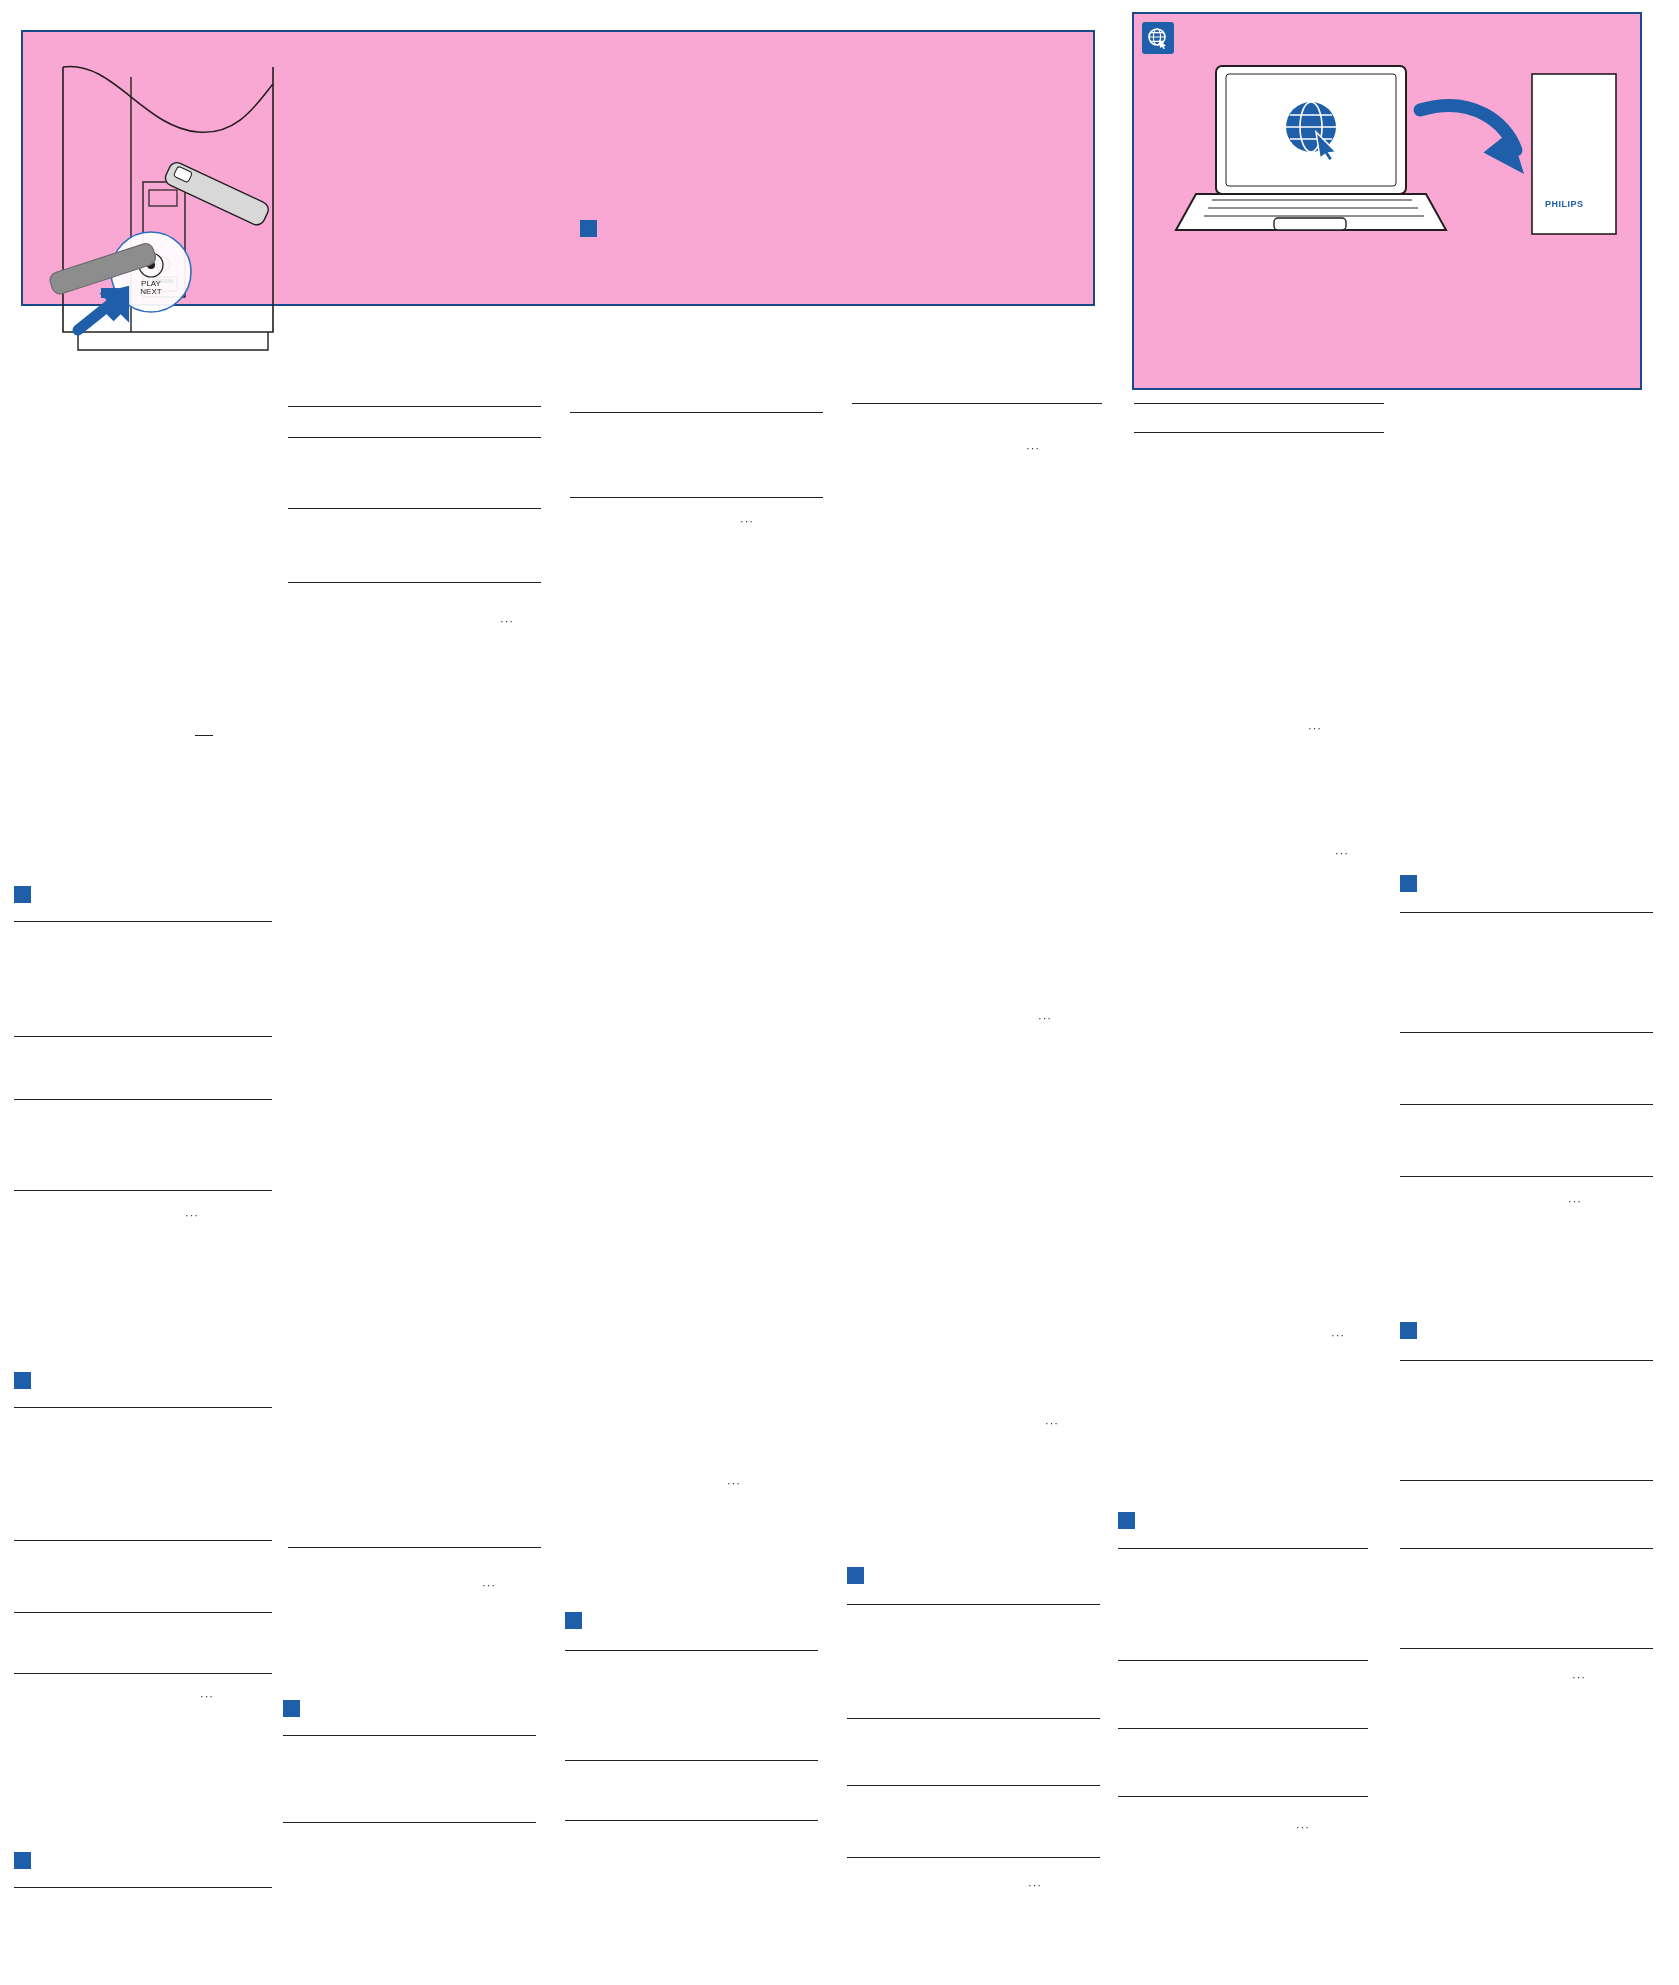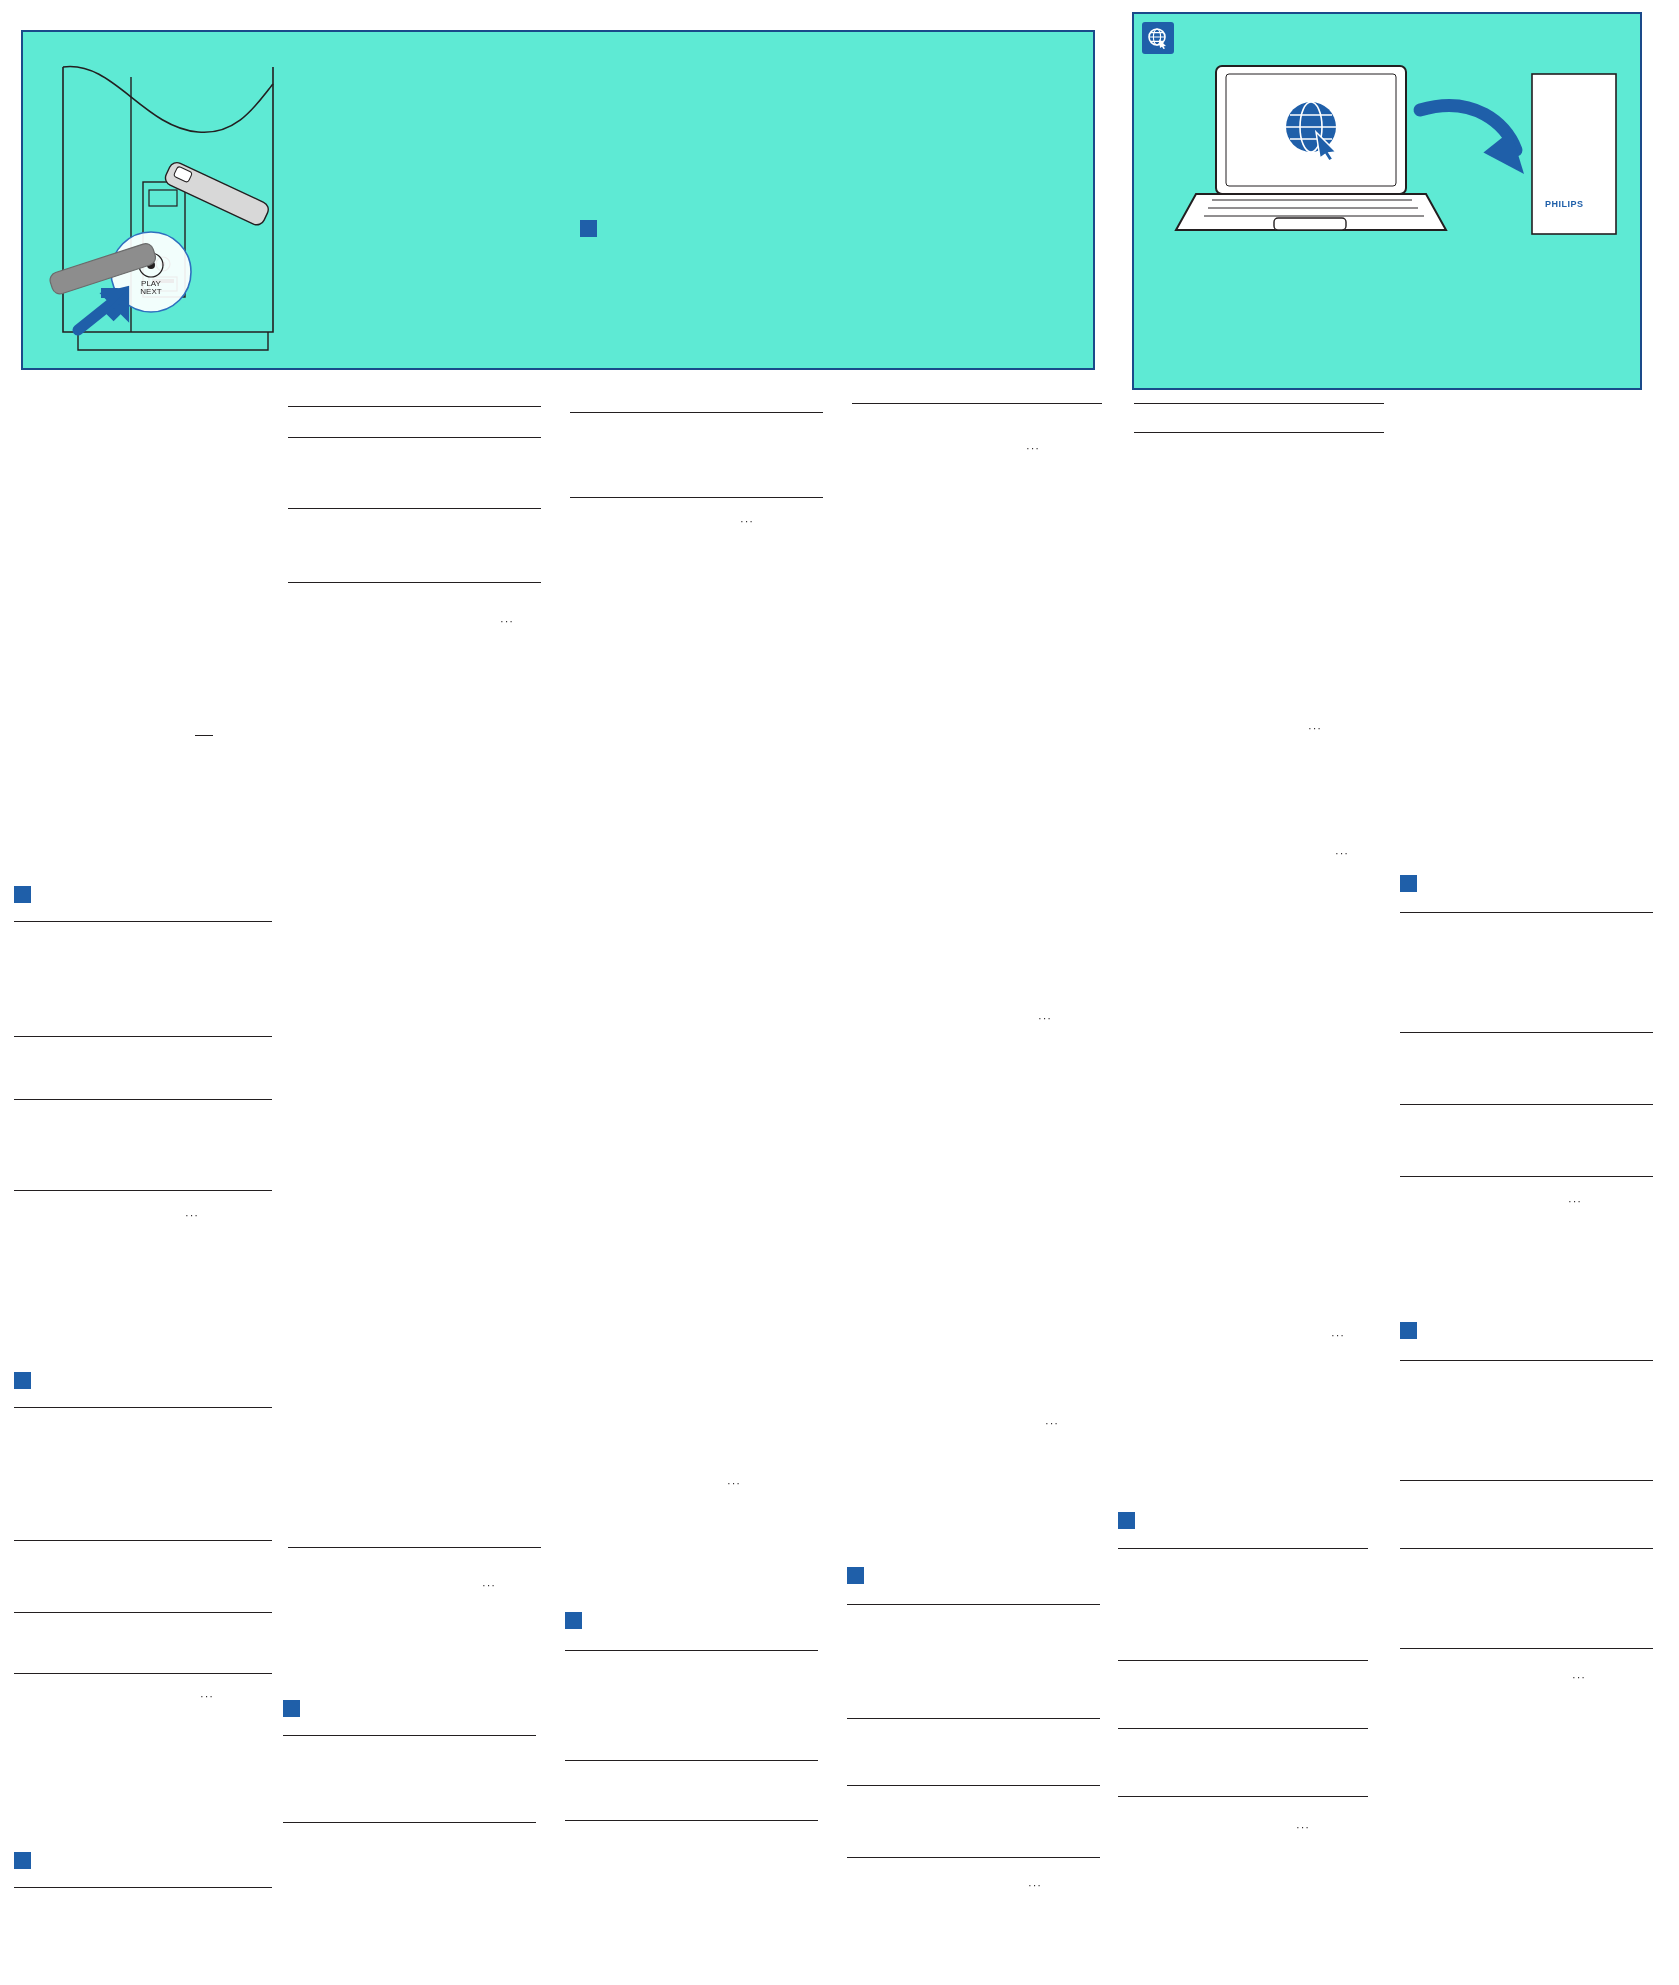--- a/index.html
+++ b/index.html
@@ -15,24 +15,24 @@
     overflow: hidden;
   }
   .page {
     position: absolute;
     inset: 0;
   }
   
   .panel {
     position: absolute;
     border: 2px solid #1a4a8a;
-    background: #5eead4;
+    background: #f9a8d4;
     box-sizing: border-box;
   }
-  #panel-left  { left: 21px;  top: 30px;  width: 1074px; height: 340px; }
+  #panel-left  { left: 21px;  top: 30px;  width: 1074px; height: 276px; }
   #panel-right { left: 1132px; top: 12px; width: 510px;  height: 378px; }
 
   .panel-badge {
     position: absolute;
     width: 32px; height: 32px;
     background: #1f5fa9;
     border-radius: 3px;
     display: flex; align-items: center; justify-content: center;
   }
   .panel-badge svg { display:block; }

